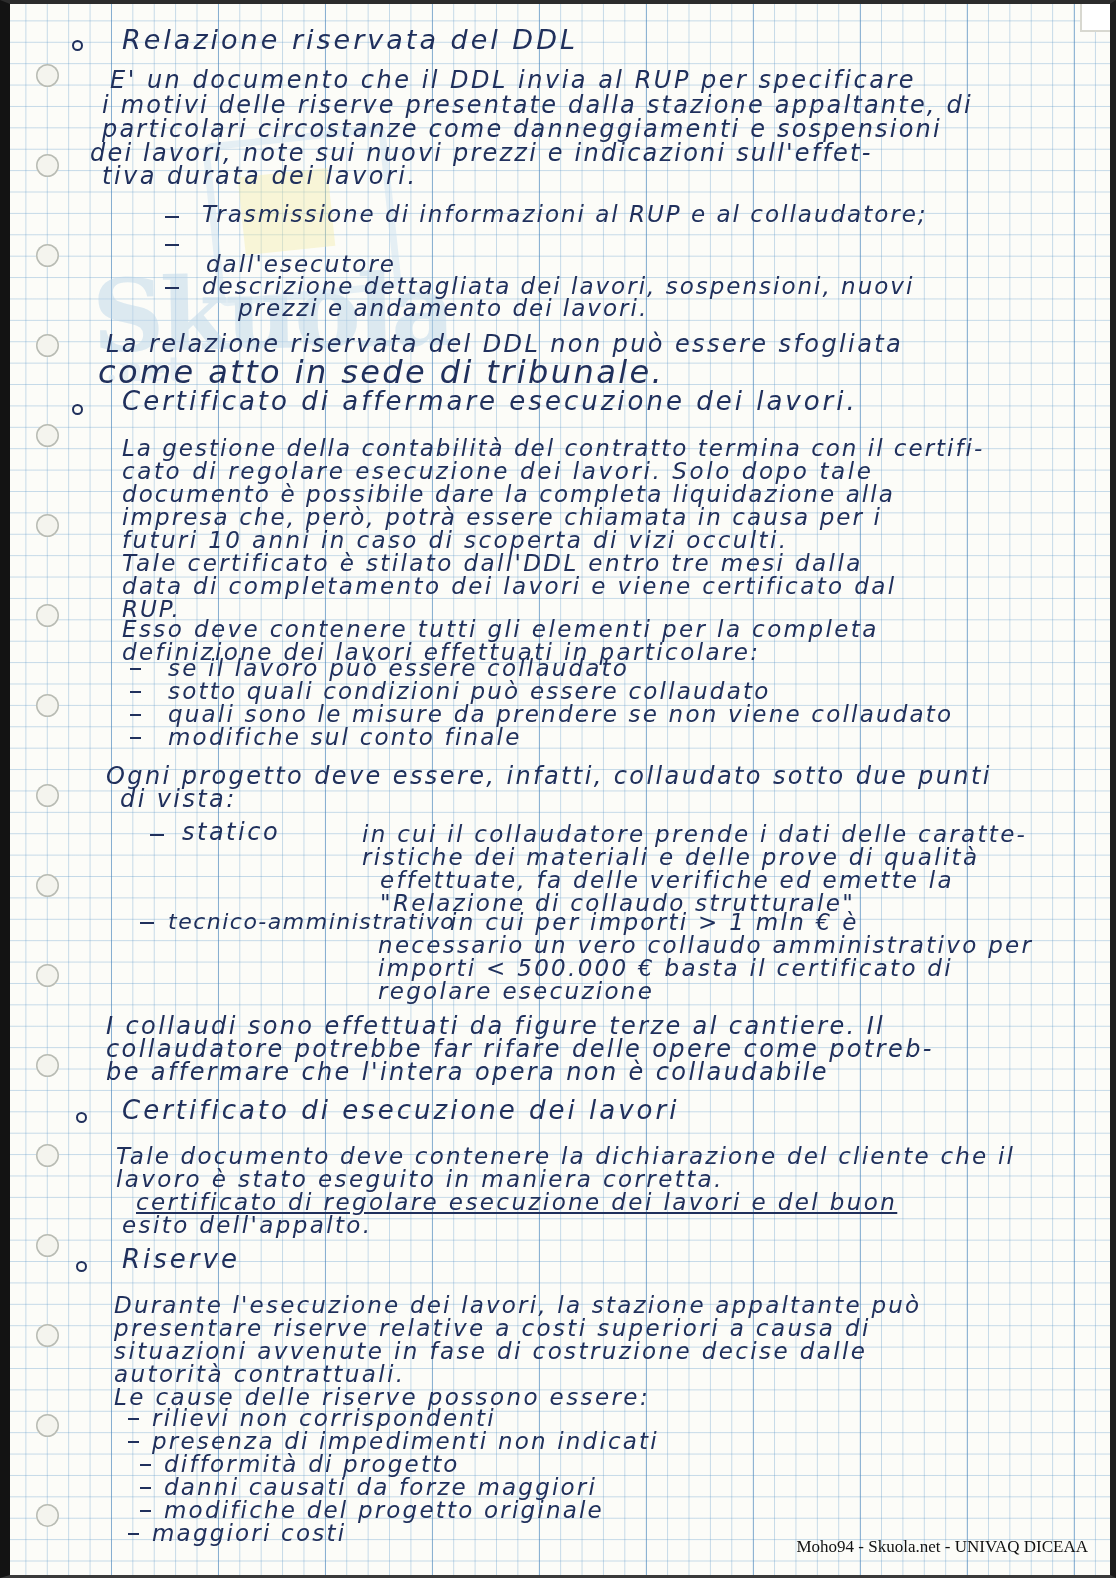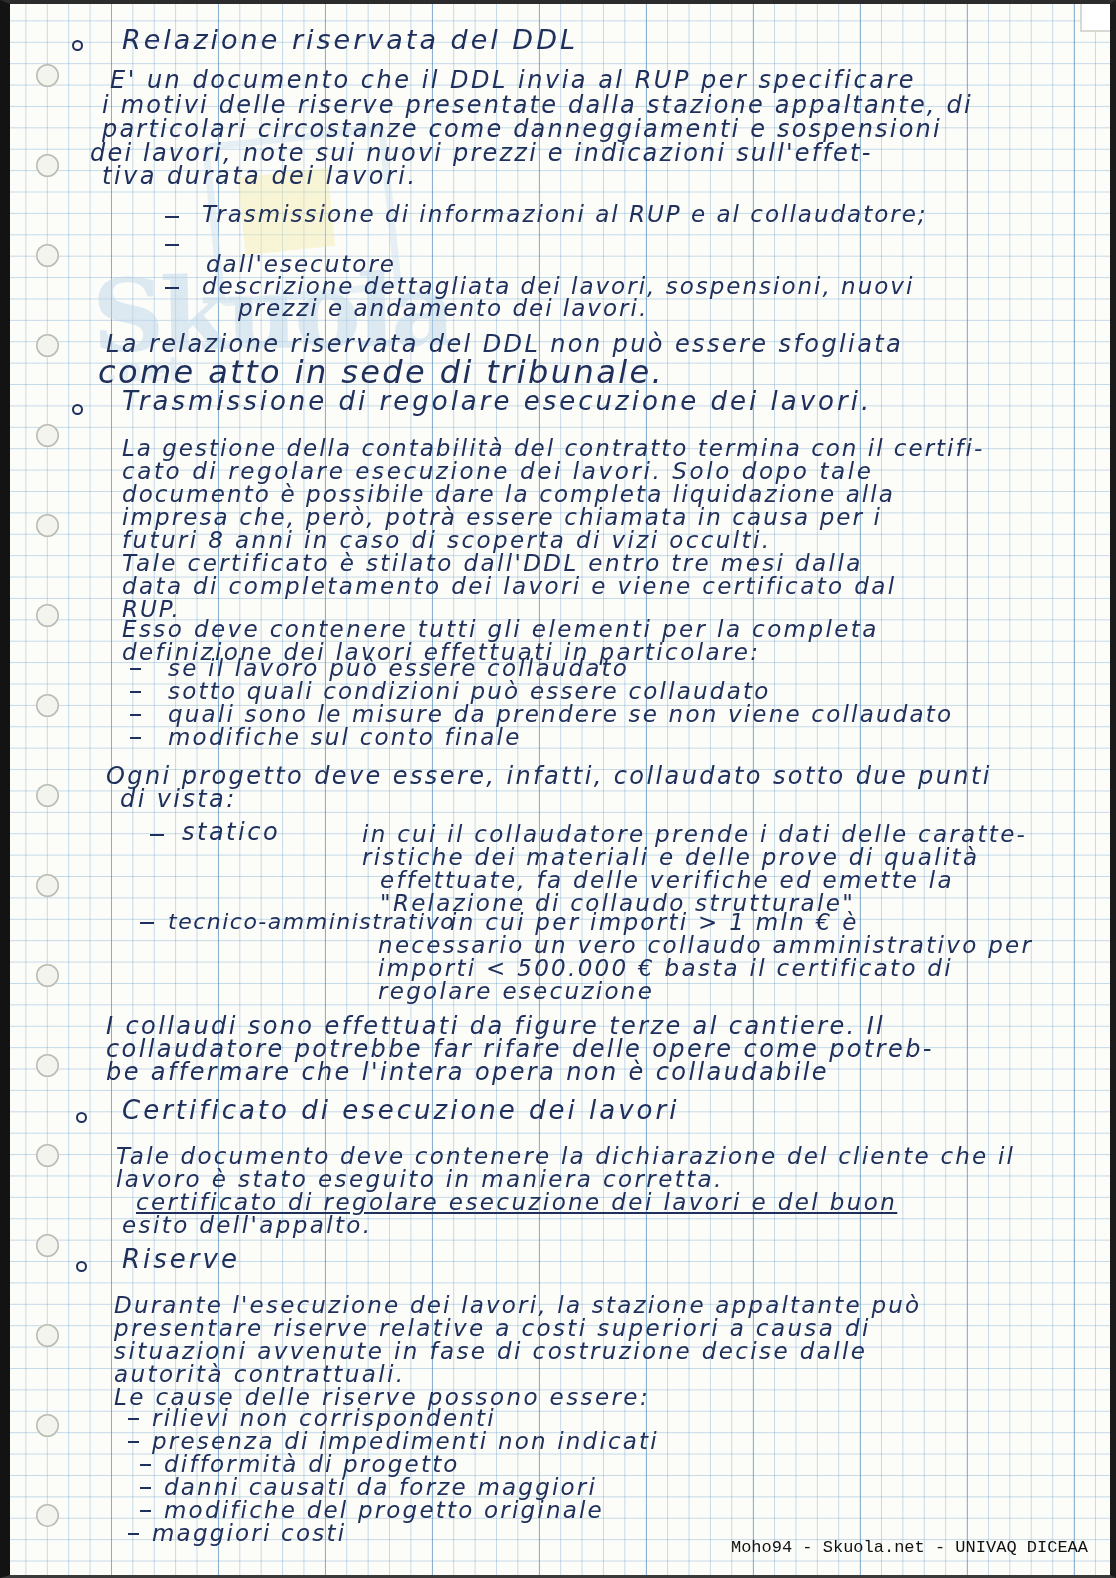--- a/index.html
+++ b/index.html
@@ -154,21 +154,21 @@
   .dash {
     position: absolute;
     width: 14px;
     height: 2px;
     background: #20305c;
   }
   .credit {
     position: absolute;
     right: 22px;
     bottom: 18px;
-    font-family: Liberation Mono, monospace;
+    font-family: Liberation Serif, serif;
     font-size: 17px;
     color: #111;
     z-index: 30;
   }
   .corner-fold {
     position: absolute;
     right: 0;
     top: 0;
     width: 28px;
     height: 26px;
@@ -228,27 +228,27 @@
       <div class="dash" style="left:155px; top:240px;"></div>
       <div class="hw slant" style="left:196px; top:248px; font-size:23px; letter-spacing:2px;">dall'esecutore</div>
       <div class="dash" style="left:155px; top:283px;"></div>
       <div class="hw slant" style="left:192px; top:270px; font-size:23px; letter-spacing:2px;">descrizione dettagliata dei lavori, sospensioni, nuovi</div>
       <div class="hw slant" style="left:228px; top:292px; font-size:23px; letter-spacing:2px;">prezzi e andamento dei lavori.</div>
 
       <div class="hw slant" style="left:96px; top:328px; font-size:24px; letter-spacing:2.4px;">La relazione riservata del DDL non può essere sfogliata</div>
       <div class="hw slant" style="left:88px; top:352px; font-size:32px; letter-spacing:2.4px;font-style:italic;">come atto in sede di tribunale.</div>
 
       <div class="bullet-dot" style="left:62px; top:400px;"></div>
-      <div class="hw slant" style="left:112px; top:384px; font-size:26px; letter-spacing:3px;">Trasmissione di regolare esecuzione dei lavori.</div>
+      <div class="hw slant" style="left:112px; top:384px; font-size:26px; letter-spacing:3px;">Certificato di affermare esecuzione dei lavori.</div>
 
       <div class="hw slant" style="left:112px; top:432px; font-size:23px; letter-spacing:2px;">La gestione della contabilità del contratto termina con il certifi-</div>
       <div class="hw slant" style="left:112px; top:455px; font-size:23px; letter-spacing:2.6px;">cato di regolare esecuzione dei lavori. Solo dopo tale</div>
       <div class="hw slant" style="left:112px; top:478px; font-size:23px; letter-spacing:2.1px;">documento è possibile dare la completa liquidazione alla</div>
       <div class="hw slant" style="left:112px; top:501px; font-size:23px; letter-spacing:2.1px;">impresa che, però, potrà essere chiamata in causa per i</div>
-      <div class="hw slant" style="left:112px; top:524px; font-size:23px; letter-spacing:2.4px;">futuri 8 anni in caso di scoperta di vizi occulti.</div>
+      <div class="hw slant" style="left:112px; top:524px; font-size:23px; letter-spacing:2.4px;">futuri 10 anni in caso di scoperta di vizi occulti.</div>
       <div class="hw slant" style="left:112px; top:547px; font-size:23px; letter-spacing:2.4px;">Tale certificato è stilato dall'DDL entro tre mesi dalla</div>
       <div class="hw slant" style="left:112px; top:570px; font-size:23px; letter-spacing:2.4px;">data di completamento dei lavori e viene certificato dal</div>
       <div class="hw slant" style="left:112px; top:593px; font-size:23px; letter-spacing:2px;">RUP.</div>
       <div class="hw slant" style="left:112px; top:613px; font-size:23px; letter-spacing:2.4px;">Esso deve contenere tutti gli elementi per la completa</div>
       <div class="hw slant" style="left:112px; top:636px; font-size:23px; letter-spacing:2.4px;">definizione dei lavori effettuati in particolare:</div>
 
       <div class="dash" style="left:120px; top:664px; width:11px;"></div>
       <div class="hw slant" style="left:158px; top:652px; font-size:23px; letter-spacing:2.2px;">se il lavoro può essere collaudato</div>
       <div class="dash" style="left:120px; top:687px; width:11px;"></div>
       <div class="hw slant" style="left:158px; top:675px; font-size:23px; letter-spacing:2.2px;">sotto quali condizioni può essere collaudato</div>

